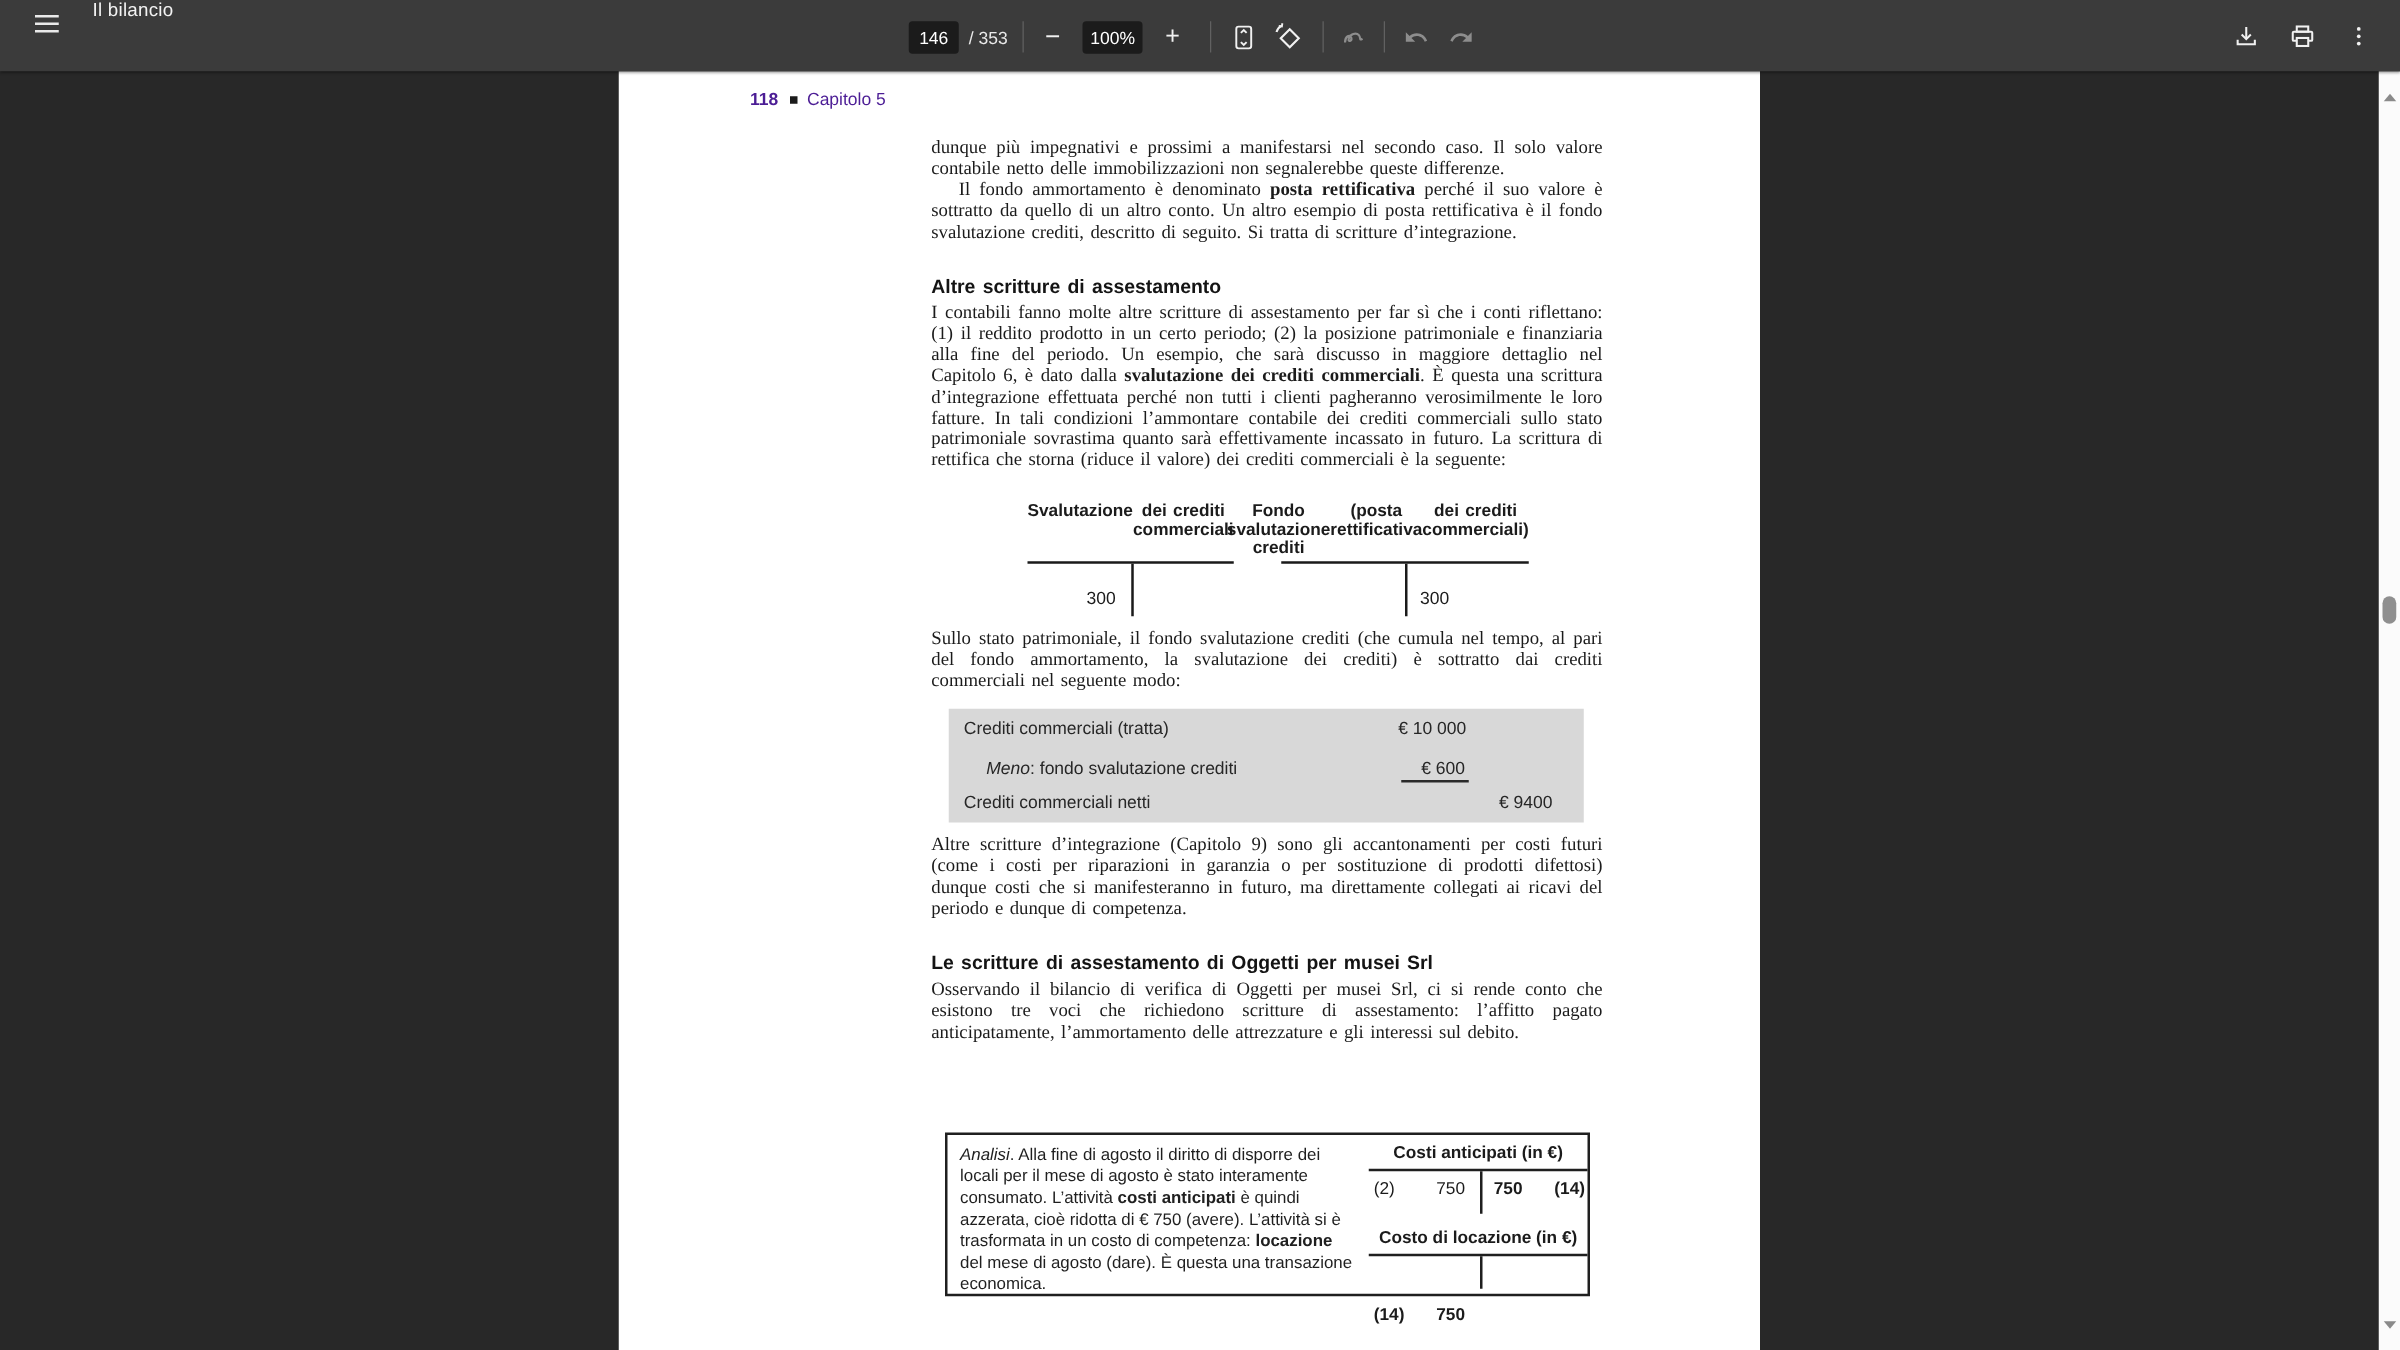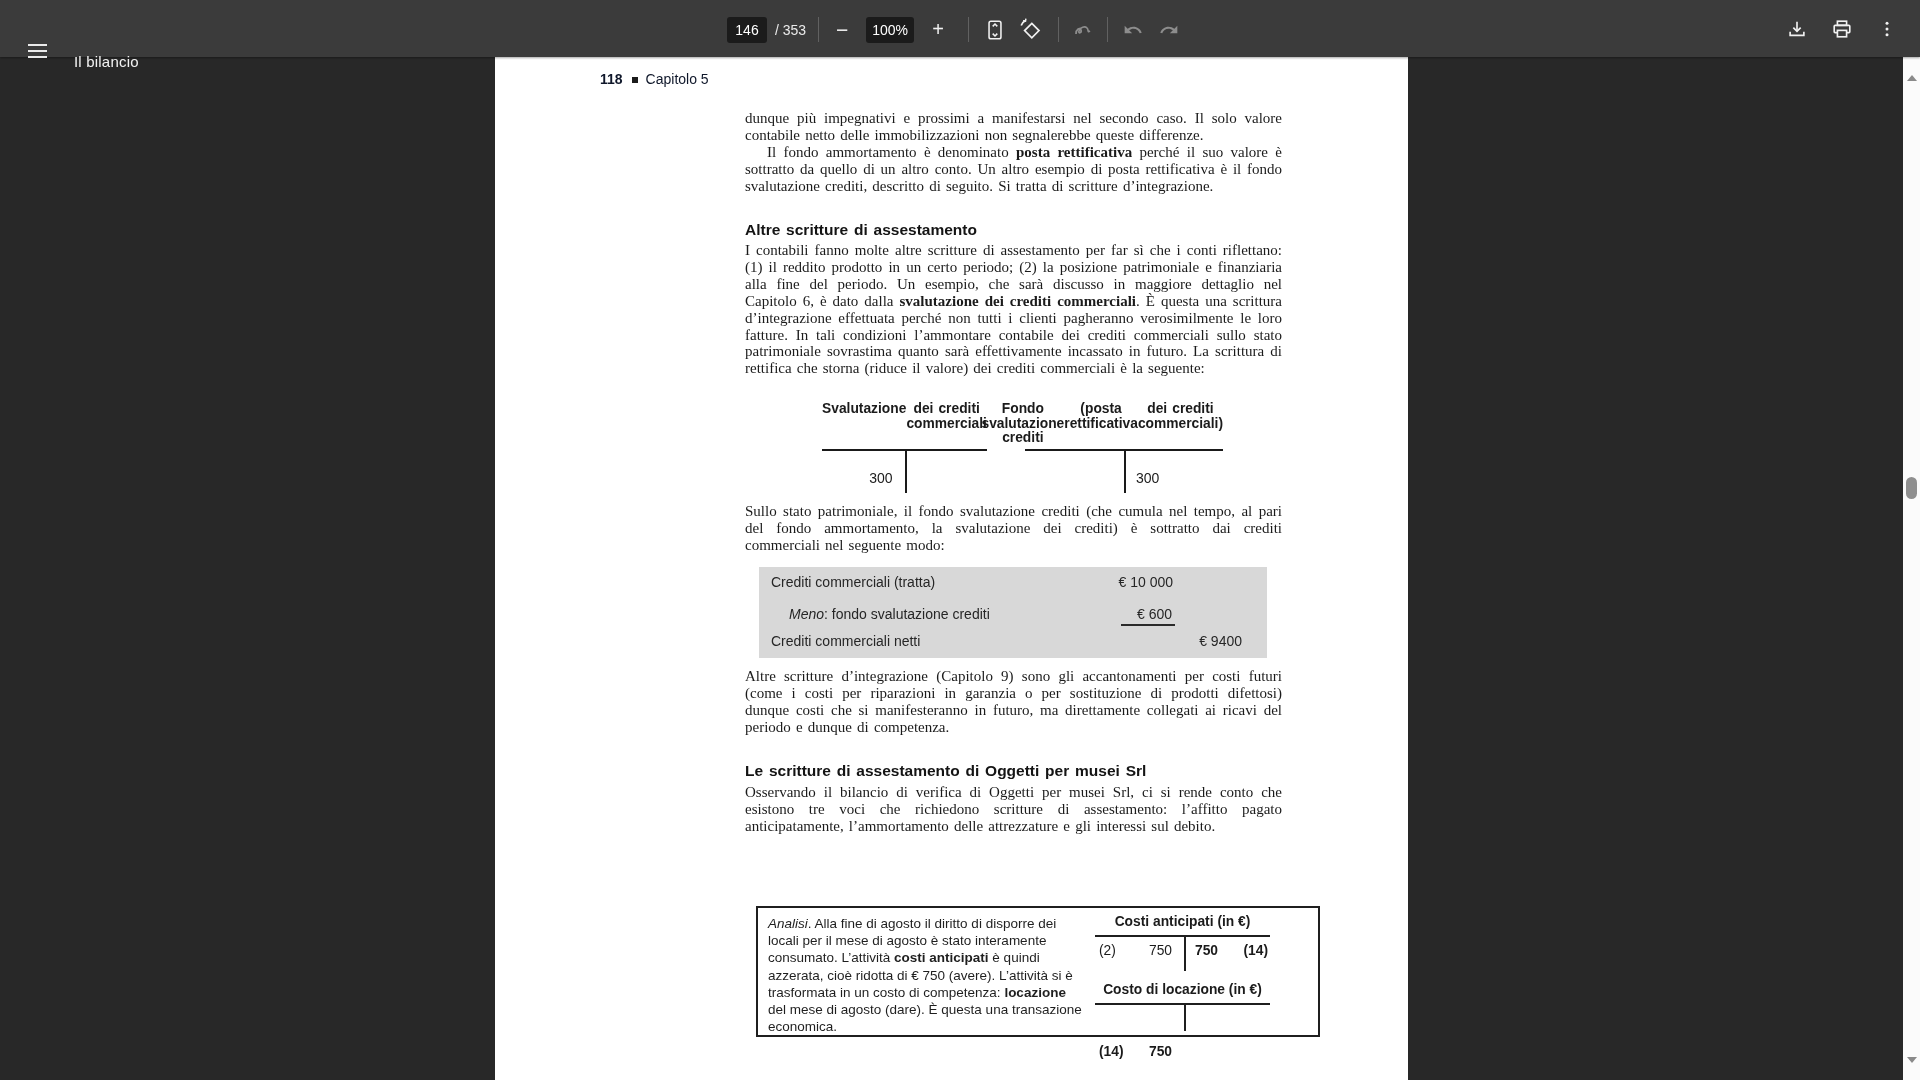--- a/index.html
+++ b/index.html
@@ -2,21 +2,21 @@
 <html><head>
 <meta charset="utf-8">
 <style>
   * { margin:0; padding:0; box-sizing:border-box; }
   html,body { width:1920px; height:1080px; overflow:hidden; background:#282828; }
   .app { position:relative; width:1920px; height:1080px; font-family:"Liberation Sans",sans-serif; }
 
   
   .toolbar { position:absolute; top:0; left:0; right:0; height:57px; background:#3b3b3b;
              color:#f1f1f1; z-index:10; box-shadow:0 1px 2px rgba(0,0,0,.35); }
-  .tb-left { position:absolute; left:18px; top:0; height:70px; display:flex; align-items:flex-end; }
+  .tb-left { position:absolute; left:18px; top:0; height:70px; display:flex; align-items:flex-start; }
   .menu-btn { width:38px; height:38px; border:none; background:transparent; cursor:pointer;
               display:flex; flex-direction:column; justify-content:center; gap:4px; align-items:center; }
   .menu-btn span { display:block; width:19px; height:2px; background:#eaeaea; }
   .doc-title { margin-left:18px; font-size:15px; color:#f3f3f3; letter-spacing:.2px; }
 
   .tb-center { position:absolute; left:727px; top:0; height:59px; display:flex; align-items:center; font-size:14px; }
   .page-box { width:40px; height:26px; background:#1b1b1b; border:none; border-radius:3px;
               color:#fff; font-size:14px; text-align:center; font-family:"Liberation Sans",sans-serif; }
   .page-total { margin-left:8px; color:#eaeaea; }
   .tb-div { width:1px; height:25px; background:#616161; }
@@ -42,21 +42,21 @@
   .sb-arrow { position:absolute; left:0; width:17px; height:16px; border:none; background:transparent; cursor:pointer; }
   .sb-arrow.up { top:2px; } .sb-arrow.down { bottom:2px; }
   .tri-up { width:0; height:0; margin:4px auto 0; border-left:5px solid transparent;
             border-right:5px solid transparent; border-bottom:6px solid #8a8a8a; }
   .tri-down { width:0; height:0; margin:4px auto 0; border-left:5px solid transparent;
               border-right:5px solid transparent; border-top:6px solid #8a8a8a; }
   .sb-thumb { position:absolute; left:3px; top:420px; width:11px; height:22px; border-radius:6px; background:#8f8f8f; }
 
   
   .page-header { position:absolute; left:105px; top:14px; display:flex; align-items:center;
-                 font-size:14px; color:#0f172a; }
+                 font-size:14px; color:#4c1d95; }
   .page-num { font-weight:bold; }
   .chap-bullet { width:6px; height:6px; background:#1b1b1b; margin:1px 8px 0 9px; }
 
   .column { position:absolute; left:250px; top:0; width:537px; height:1023px; color:#1b1b1b; }
   .para { position:absolute; left:0; width:537px; font-family:"Liberation Serif",serif;
           font-size:15px; line-height:16.9px; text-align:justify; word-spacing:1.4px; }
   .indent { text-indent:22px; }
   .p1 { top:53px; } .p2 { top:87px; } .p3 { top:185px; } .p4 { top:446px; }
   .p5 { top:611px; } .p6 { top:727px; }
   .shead { position:absolute; left:0; font-size:15.5px; font-weight:bold; color:#141414; word-spacing:1.5px; }
@@ -88,21 +88,21 @@
   .gv3 { right:25px; }
   .it { font-style:italic; }
 
   
   .item14 { position:absolute; top:802px; left:0; width:537px; padding-left:30px;
             font-family:"Liberation Serif",serif; font-size:15px; line-height:17px;
             font-weight:bold; text-align:justify; word-spacing:1.2px; }
   .item14-num { position:absolute; left:0; top:0; }
 
   
-  .box14 { position:absolute; top:849px; left:11px; width:564px; height:131px; border:2px solid #1f1f1f; }
+  .box14 { position:absolute; top:849px; left:11px; width:516px; height:131px; border:2px solid #1f1f1f; }
   .box-text { position:absolute; left:10px; top:7px; width:314px; font-size:13.5px; line-height:17.2px; color:#1f1f1f; }
   .bacct { position:absolute; left:337px; width:175px; text-align:center; }
   .bacct1 { top:6px; } .bacct2 { top:74px; }
   .bacct-title { font-size:13.8px; font-weight:bold; white-space:nowrap; }
   .bacct-row { position:relative; border-top:2px solid #1f1f1f; height:34px; margin-top:6px; font-size:13.8px; }
   .bacct-vline { position:absolute; left:89px; top:0; width:2px; background:#1f1f1f; }
   .vl1 { height:34px; } .vl2 { height:26px; }
   .bcell { position:absolute; top:6px; white-space:nowrap; }
   .bref-l { left:4px; } .bval-l { right:98px; }
   .bval-r { left:100px; font-weight:bold; } .bref-r { right:2px; font-weight:bold; }

